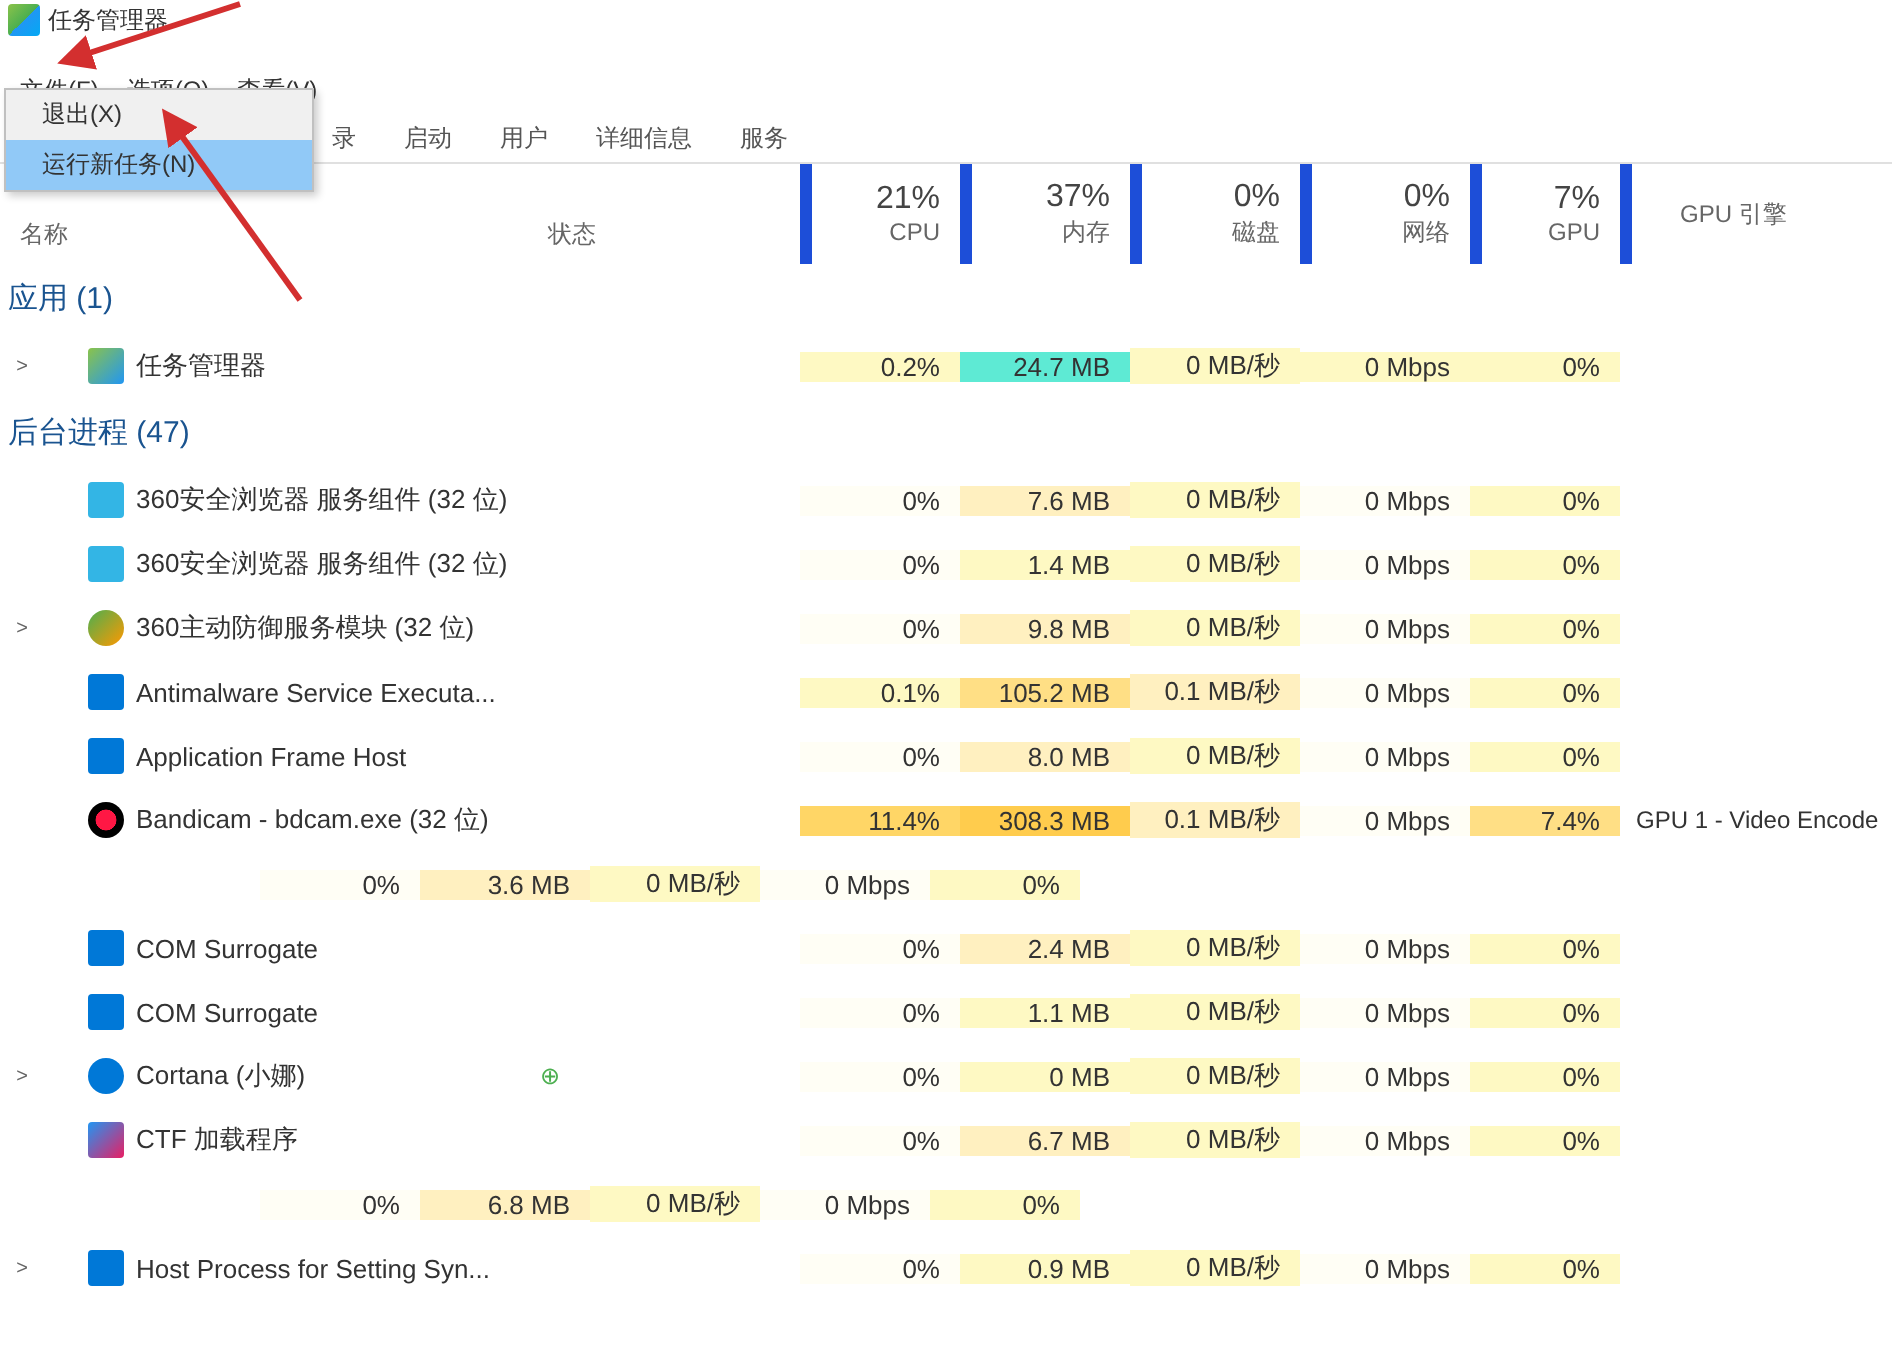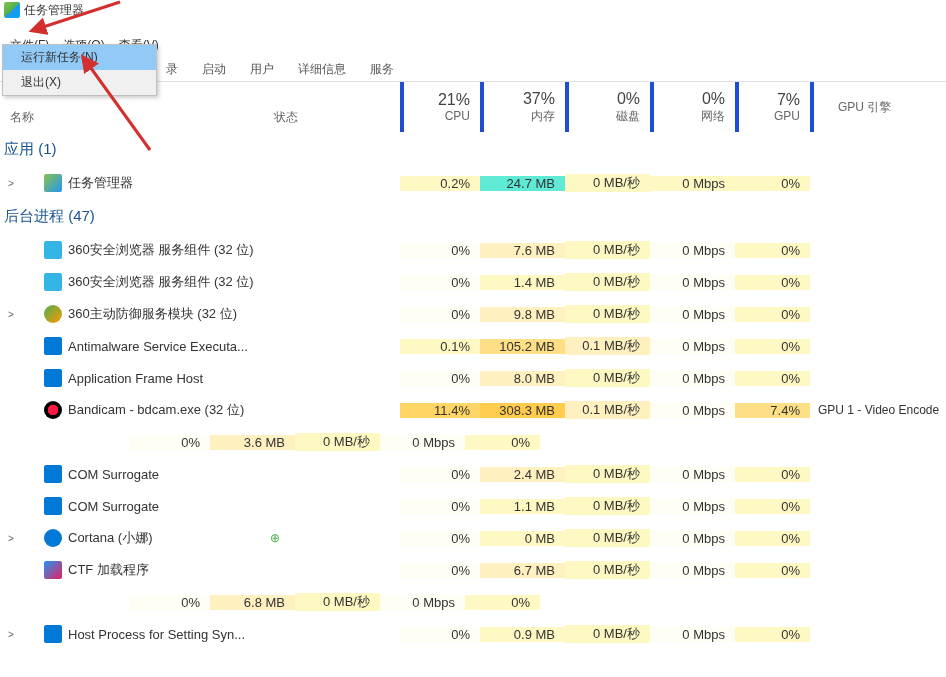--- a/index.html
+++ b/index.html
@@ -16,21 +16,21 @@
     .dropdown-item { padding: 4px 18px; font-size: 12px; cursor: pointer; }
     .dropdown-item.selected { background: #91c9f7; }
     
     .tabs { display: flex; gap: 4px; padding: 4px 156px 0 156px; border-bottom: 1px solid #e0e0e0; height: 26px; align-items: flex-end; }
     .tab { padding: 3px 10px; font-size: 12px; cursor: pointer; color: #555; }
     
     .header-row { display: flex; height: 50px; align-items: stretch; }
     .header-name { width: 270px; display: flex; align-items: flex-end; padding: 0 0 6px 10px; font-size: 12px; color: #666; position: relative; }
     .sort-chevron { position: absolute; left: 128px; top: 6px; color: #888; font-size: 10px; }
     .header-status { width: 130px; display: flex; align-items: flex-end; padding: 0 0 6px 4px; font-size: 12px; color: #666; }
-    .header-col { display: flex; flex-direction: column; align-items: flex-end; justify-content: center; padding: 4px 10px; font-size: 12px; color: #444; border-left: 4px solid #1d4ed8; }
+    .header-col { display: flex; flex-direction: column; align-items: flex-end; justify-content: center; padding: 4px 10px; font-size: 12px; color: #444; border-left: 6px solid #1d4ed8; }
     .header-col .pct { font-size: 16px; color: #444; }
     .header-col .lbl { font-size: 12px; color: #666; }
     .col-cpu { width: 80px; }
     .col-mem { width: 85px; }
     .col-disk { width: 85px; }
     .col-net { width: 85px; }
     .col-gpu { width: 75px; }
     .col-gpueng { flex: 1; text-align: left; align-items: flex-start; padding-left: 24px; }
     
     .group-header { padding: 8px 4px; font-size: 15px; color: #1a5490; }
@@ -88,22 +88,22 @@
   <span class="titlebar-text">任务管理器</span>
 </div>
 
 <div class="menubar">
   <div class="menu-item">文件(F)</div>
   <div class="menu-item">选项(O)</div>
   <div class="menu-item">查看(V)</div>
 </div>
 
 <div class="dropdown">
+  <div class="dropdown-item">退出(X)</div>
   <div class="dropdown-item selected">运行新任务(N)</div>
-  <div class="dropdown-item">退出(X)</div>
 </div>
 
 <div class="tabs">
   <div class="tab">录</div>
   <div class="tab">启动</div>
   <div class="tab">用户</div>
   <div class="tab">详细信息</div>
   <div class="tab">服务</div>
 </div>
 

